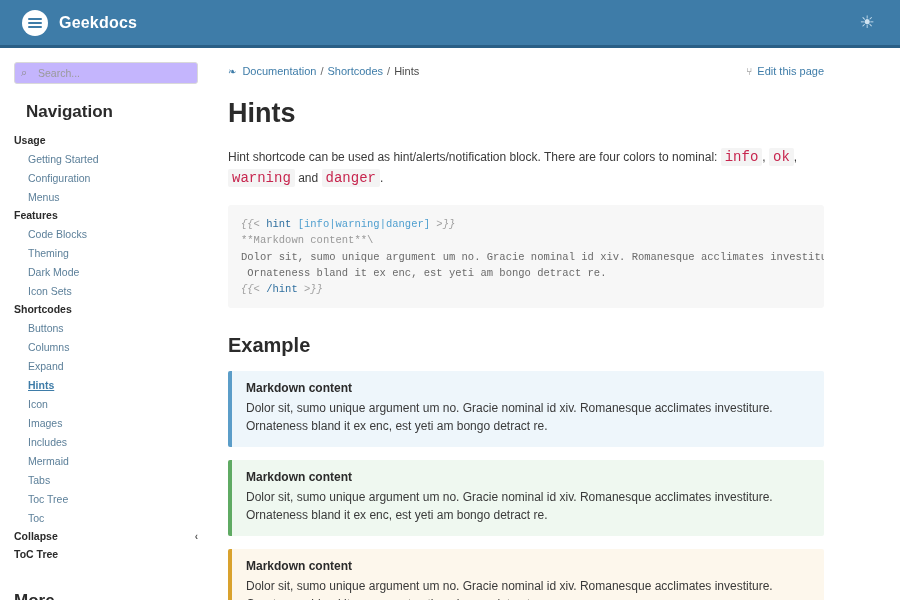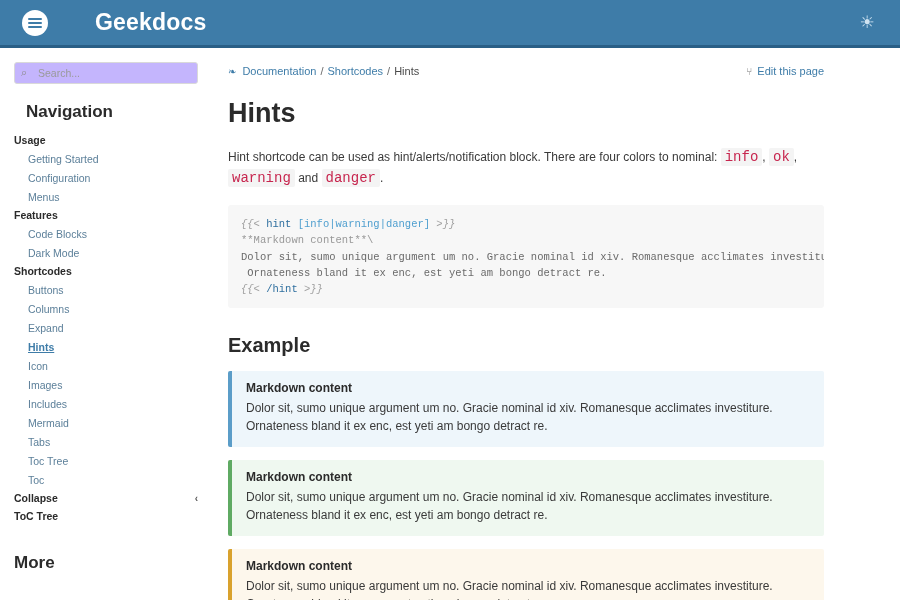--- a/index.html
+++ b/index.html
@@ -40,24 +40,23 @@
     left: 6px;
     width: 14px; height: 2px;
     background: #3e7ca8;
     border-radius: 1px;
   }
   .brand-logo i:nth-child(1) { top: 8px; }
   .brand-logo i:nth-child(2) { top: 12px; }
   .brand-logo i:nth-child(3) { top: 16px; }
   .brand-title {
     color: #ffffff;
-    font-size: 23px;
+    font-size: 16px;
     font-weight: bold;
     letter-spacing: .2px;
-    margin-left: 36px;
   }
   .header-right {
     margin-left: auto;
     display: flex;
     align-items: center;
   }
   .theme-toggle {
     width: 22px; height: 22px;
     color: #cfe3f1;
     display: flex; align-items: center; justify-content: center;
@@ -278,21 +277,23 @@
 
     <div class="nav-title">Navigation</div>
 
     <div class="nav-group">Usage</div>
     <div class="nav-item">Getting Started</div>
     <div class="nav-item">Configuration</div>
     <div class="nav-item">Menus</div>
 
     <div class="nav-group">Features</div>
     <div class="nav-item">Code Blocks</div>
+    <div class="nav-item">Theming</div>
     <div class="nav-item">Dark Mode</div>
+    <div class="nav-item">Icon Sets</div>
 
     <div class="nav-group">Shortcodes</div>
     <div class="nav-item">Buttons</div>
     <div class="nav-item">Columns</div>
     <div class="nav-item">Expand</div>
     <div class="nav-item active">Hints</div>
     <div class="nav-item">Icon</div>
     <div class="nav-item">Images</div>
     <div class="nav-item">Includes</div>
     <div class="nav-item">Mermaid</div>

